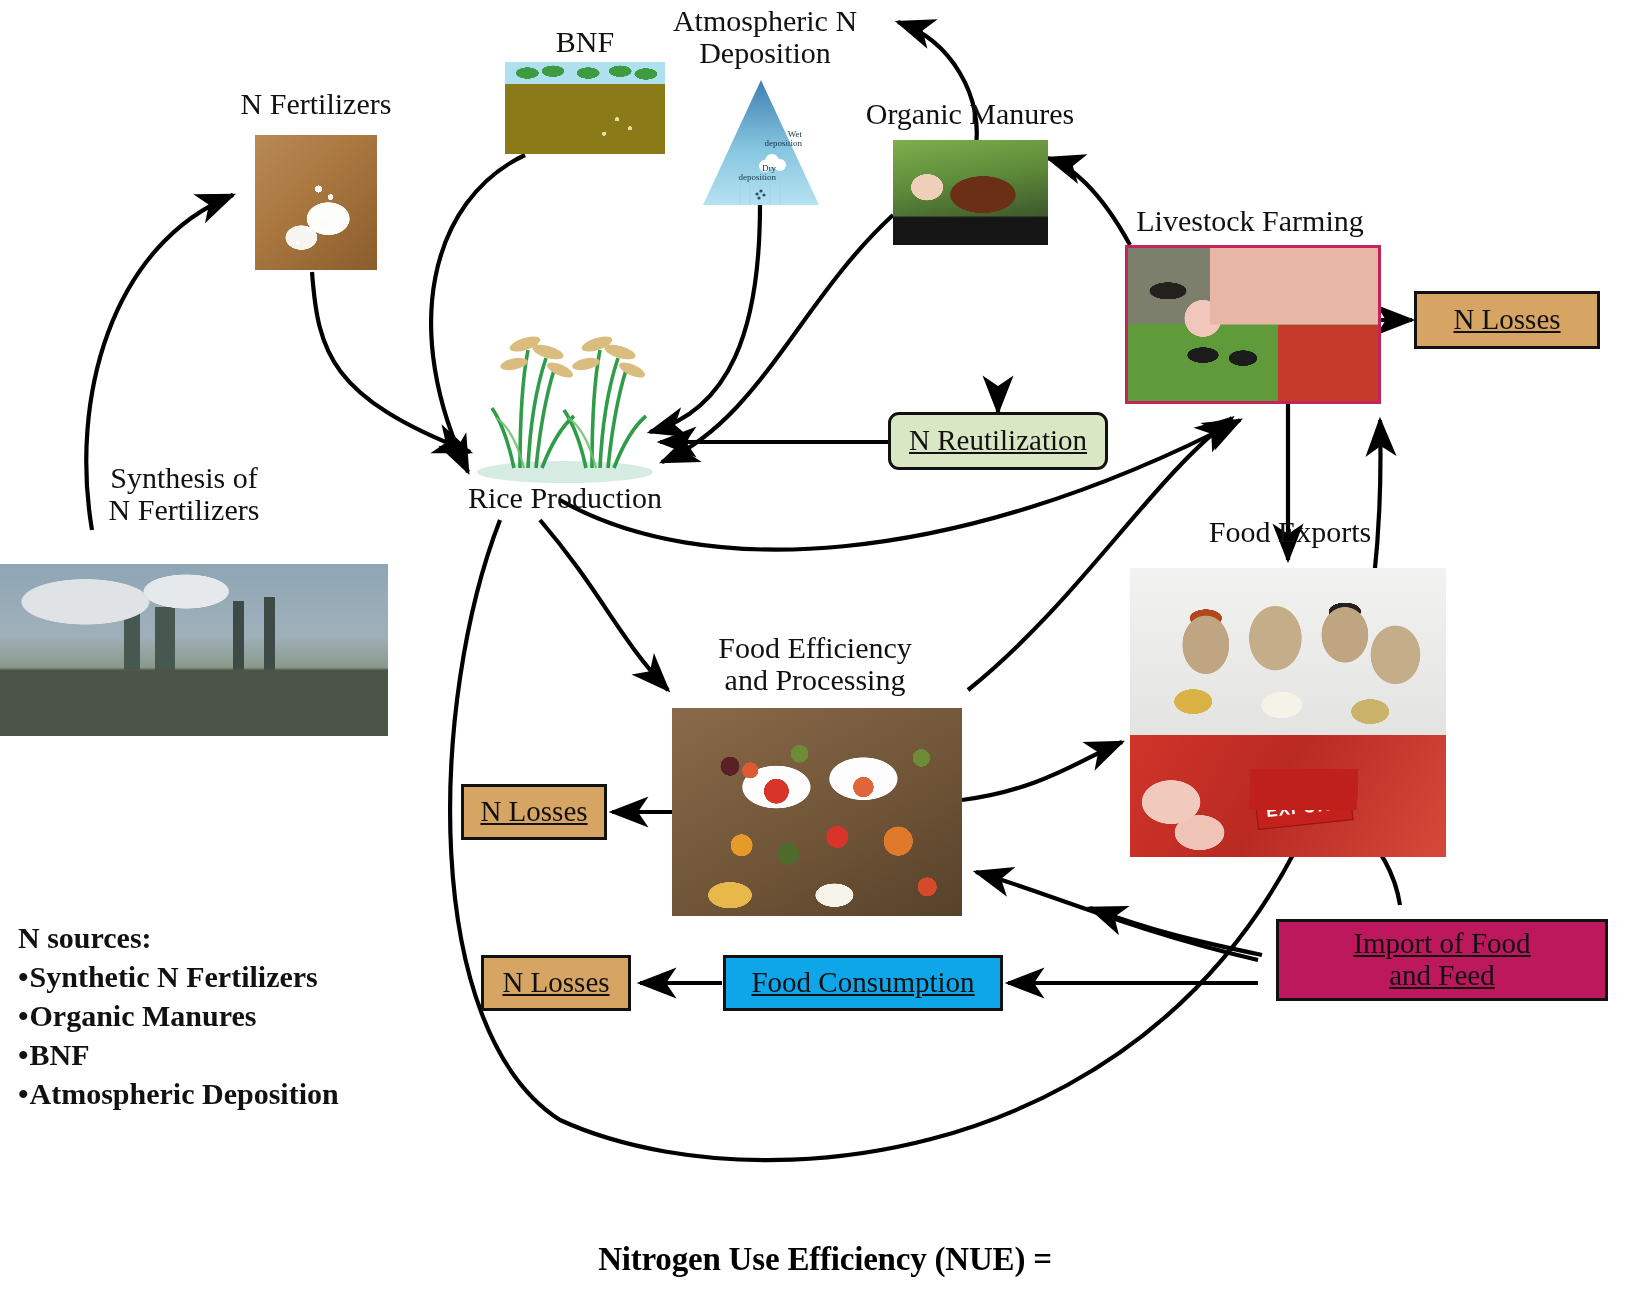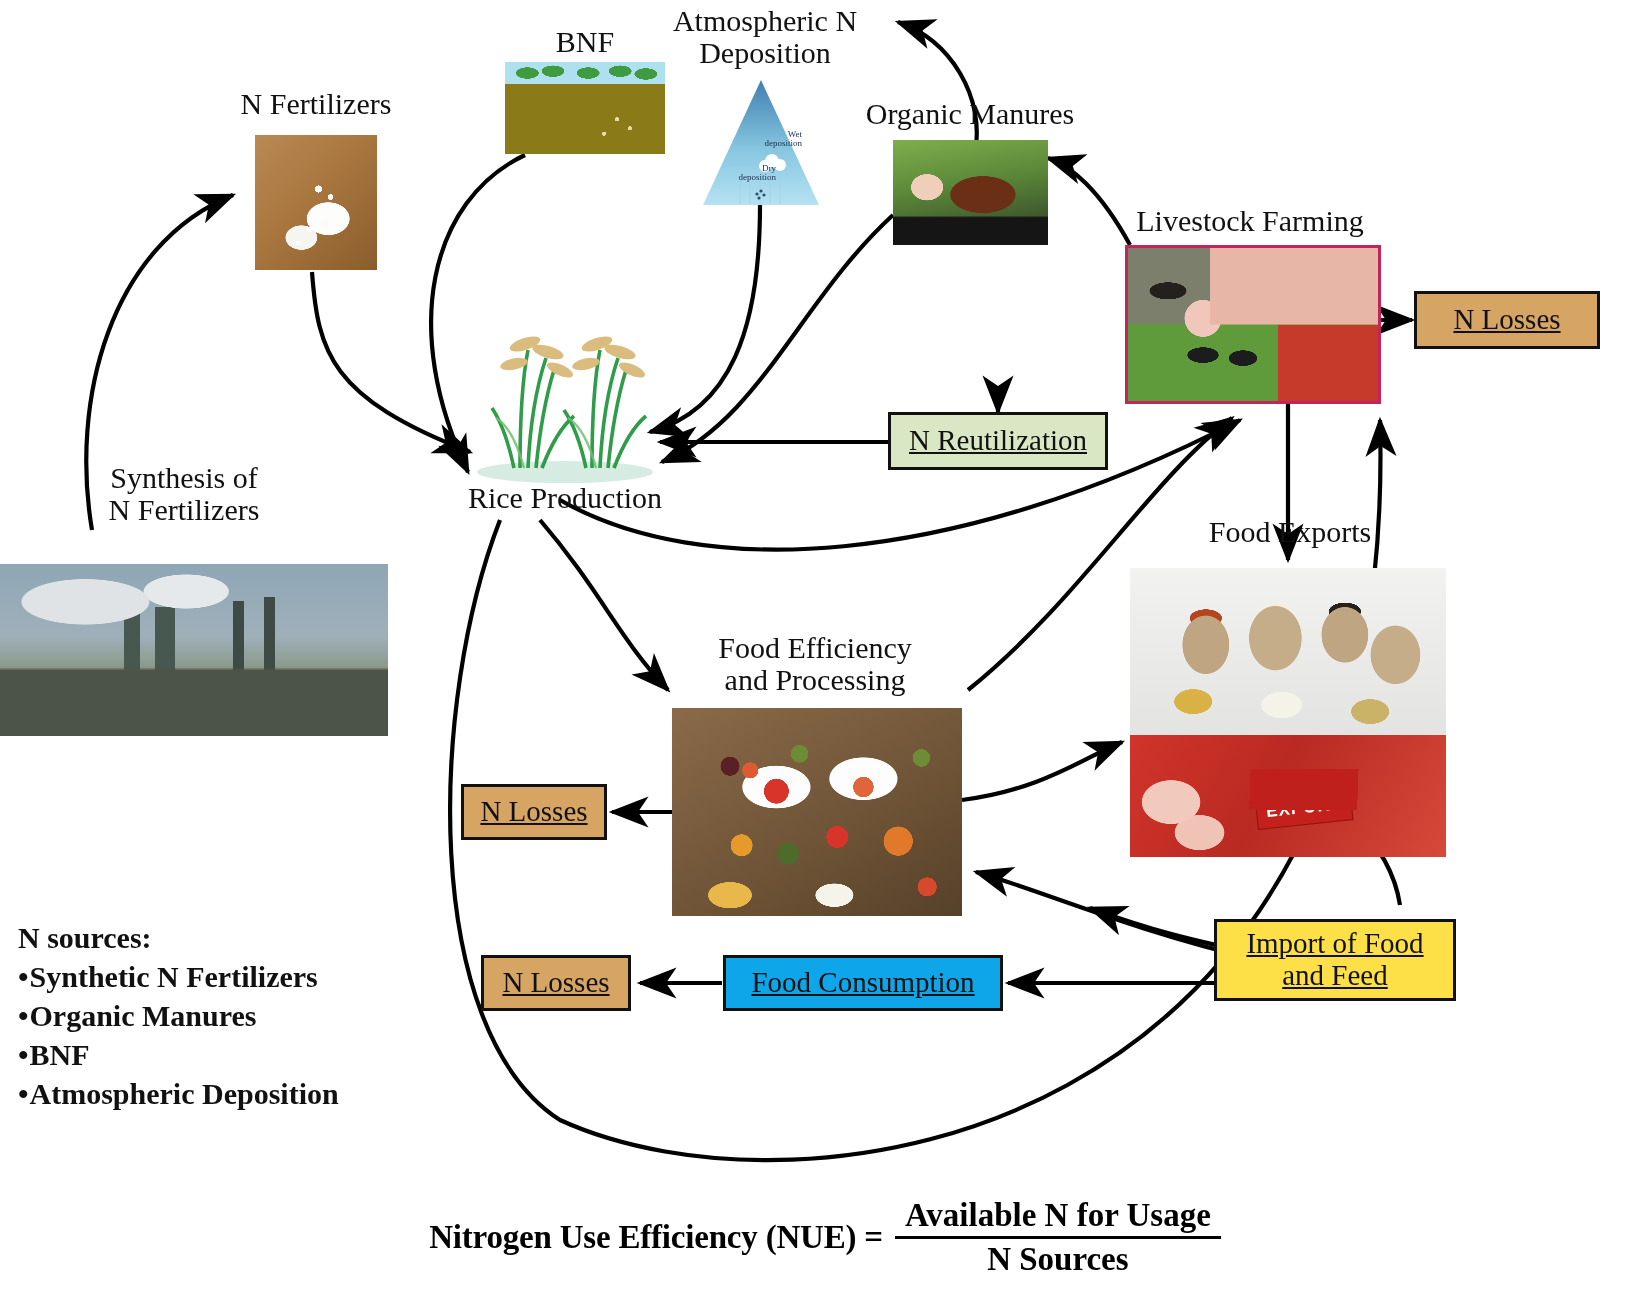--- a/index.html
+++ b/index.html
@@ -386,43 +386,38 @@
   <div class="lbl" style="left:54px; top:462px; width:260px;">Synthesis of
 N Fertilizers</div>
 
   <div class="lbl" style="left:665px; top:632px; width:300px;">Food Efficiency
 and Processing</div>
 
   <div class="lbl" style="left:1140px; top:516px; width:300px;">Food Exports</div>
 
   <div class="boxnode" style="left:1414px; top:291px; width:186px; height:58px; background:#D6A463;">N Losses</div>
 
-  <div class="boxnode" style="left:888px; top:412px; width:220px; height:58px; background:#D9E7C5;">N Reutilization</div>
+  <div class="boxnode" style="left:888px; top:412px; width:220px; height:58px; background:#D9E7C5;border-radius:11px;">N Reutilization</div>
 
   <div class="boxnode" style="left:461px; top:784px; width:146px; height:56px; background:#D6A463;">N Losses</div>
 
   <div class="boxnode" style="left:481px; top:955px; width:150px; height:56px; background:#D6A463;">N Losses</div>
 
   <div class="boxnode" style="left:723px; top:955px; width:280px; height:56px; background:#0ea5e9;">Food Consumption</div>
 
-  <div class="boxnode" style="left:1214px; top:919px; width:242px; height:82px; background:#fde047;">Import of Food
+  <div class="boxnode" style="left:1276px; top:919px; width:332px; height:82px; background:#be185d;">Import of Food
 and Feed</div>
 
   <div class="nsources" style="left:18px; top:918px; width:400px;">
     <div class="hd">N sources:</div>
     <ul>
       <li>Synthetic N Fertilizers</li>
       <li>Organic Manures</li>
       <li>BNF</li>
       <li>Atmospheric Deposition</li>
     </ul>
   </div>
 
   <div class="formula">
     <span class="lhs">Nitrogen Use Efficiency (NUE) =</span>
-    <span class="frac">
-      <span class="num">Available N for Usage</span>
-      <span class="bar"></span>
-      <span class="den">N Sources</span>
-    </span>
   </div>
 
 </div>
 
 </body></html>

